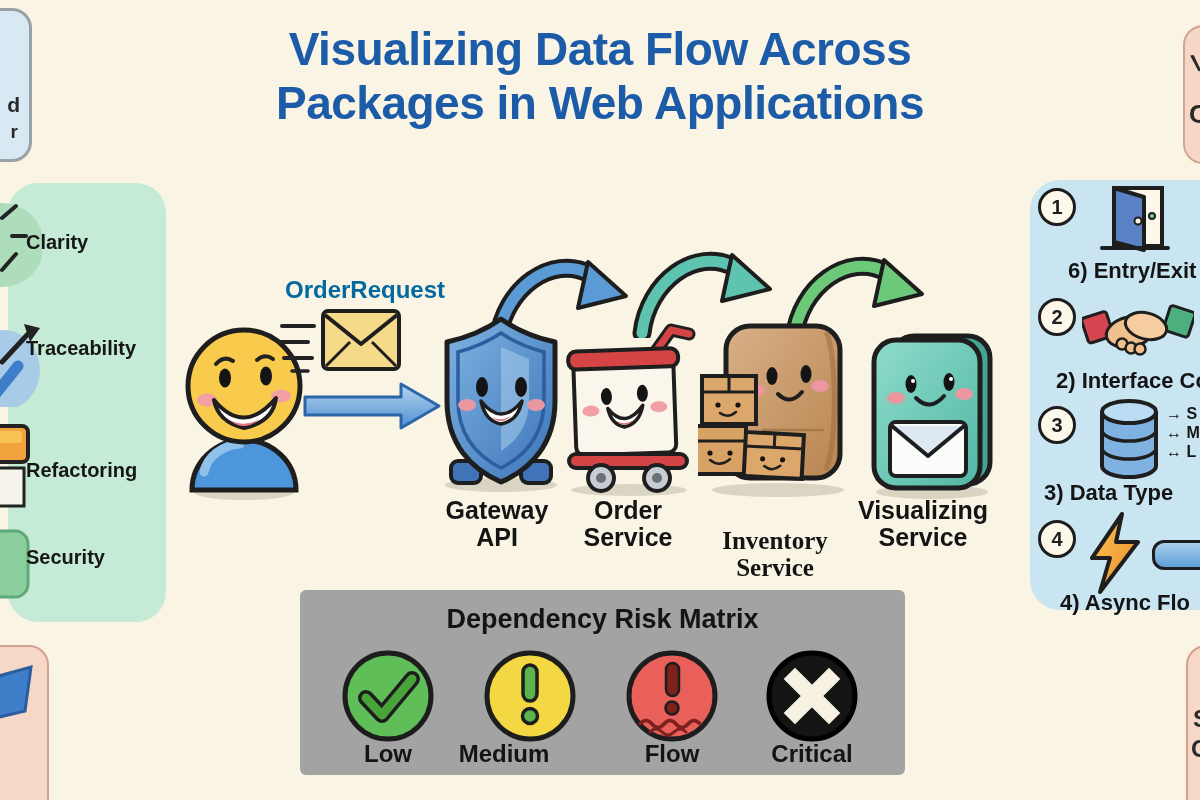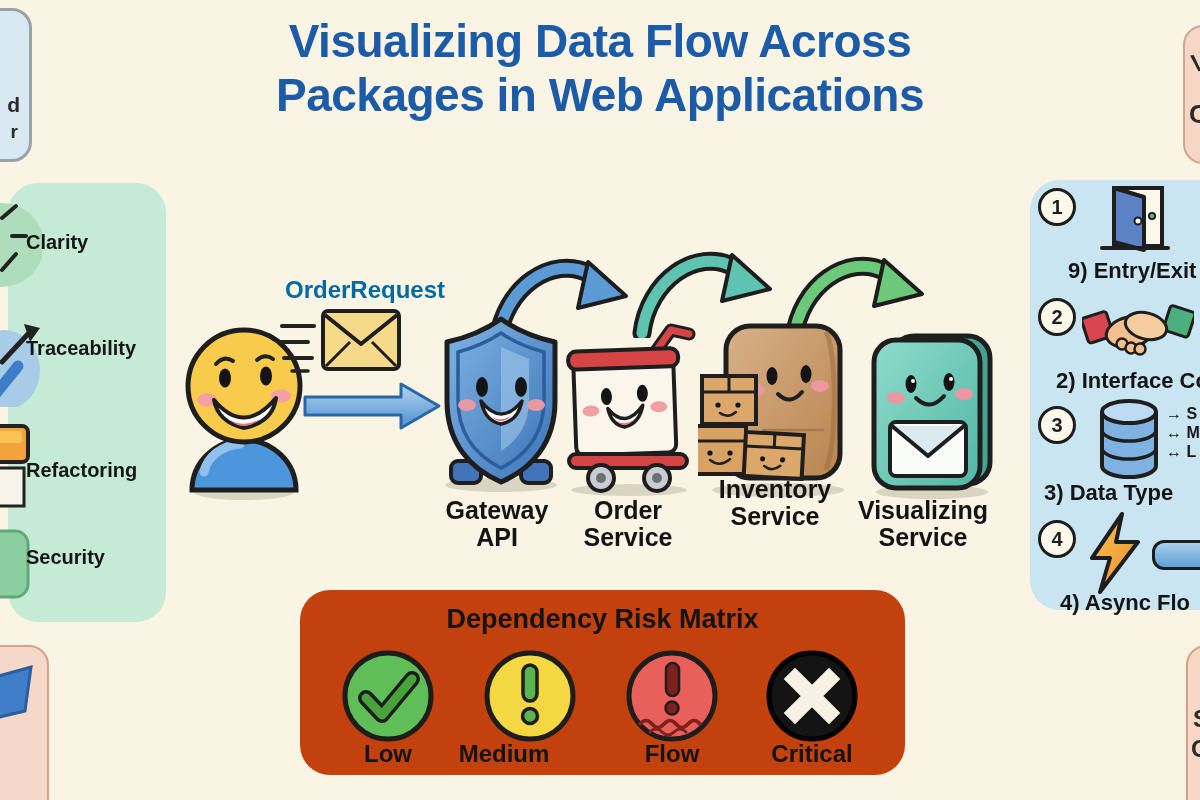--- a/index.html
+++ b/index.html
@@ -5,21 +5,21 @@
   html,body{margin:0;padding:0;}
   #stage{
     position:relative;width:1200px;height:800px;overflow:hidden;
     background:#FAF4E4;
     font-family:"Liberation Sans", sans-serif;
     color:#1d1d1d;
   }
   .abs{position:absolute;}
   
   .title{
-    left:0;right:0;top:14px;text-align:center;
+    left:0;right:0;top:22px;text-align:center;
     font-weight:800;font-size:46px;line-height:54px;color:#1B5BA7;
     letter-spacing:-0.5px;
   }
   
   .mint-panel{
     left:8px;top:183px;width:158px;height:439px;
     background:#C5EAD6;border-radius:30px;
   }
   .mint-label{font-weight:800;font-size:20px;color:#161616;}
   
@@ -37,21 +37,21 @@
     font-weight:800;font-size:20px;display:flex;align-items:center;justify-content:center;
   }
   .rp-label{font-weight:800;font-size:22px;color:#141414;white-space:nowrap;}
   .db-arrows{font-weight:800;font-size:16px;line-height:19px;color:#141414;white-space:nowrap;}
   .async-bar{
     width:130px;height:24px;border-radius:12px;
     background:linear-gradient(180deg,#A9CFEC 0%,#5D9FD6 100%);
     border:3px solid #1d1d1d;
   }
   
-  .risk-panel{left:300px;top:590px;width:605px;height:185px;background:#c2410c;border-radius:30px;}
+  .risk-panel{left:300px;top:590px;width:605px;height:185px;background:#a3a3a3;border-radius:6px;}
   .risk-title{left:0;right:0;top:14px;text-align:center;font-weight:800;font-size:27px;color:#141414;}
   .risk-label{width:120px;text-align:center;font-weight:800;font-size:24px;color:#141414;}
 </style>
 </head>
 <body>
 
 <div id="stage">
 
   <div class="abs title">
     <div>Visualizing Data Flow Across</div>
@@ -267,42 +267,42 @@
   </svg>
 
   <div class="abs svc-label" style="left:422px;top:497px;">
     <span>Gateway</span>
     <span>API</span>
   </div>
   <div class="abs svc-label" style="left:553px;top:497px;">
     <span>Order</span>
     <span>Service</span>
   </div>
-  <div class="abs svc-label" style="left:700px;top:476px;">
+  <div class="abs svc-label" style="left:700px;top:527px;font-family:Liberation Serif, serif;">
     <span>Inventory</span>
     <span>Service</span>
   </div>
   <div class="abs svc-label" style="left:848px;top:497px;">
     <span>Visualizing</span>
     <span>Service</span>
   </div>
 
   <div class="abs blue-panel" style="left:1030px;top:180px;width:250px;height:430px;"></div>
 
   <div class="abs num-badge" style="left:1038px;top:188px;">
       <span>1</span>
     </div>
   <svg class="abs" style="left:1098px;top:184px;" width="72" height="72" viewBox="0 0 72 72">
     <rect x="16" y="4" width="48" height="58" fill="#FDF8EA" stroke="#1e1e1e" stroke-width="4"></rect>
     <polygon points="16,4 46,13 46,66 16,58" fill="#5B82C4" stroke="#1e1e1e" stroke-width="4" stroke-linejoin="round"></polygon>
     <circle cx="40" cy="37" r="3.5" fill="#FDF8EA" stroke="#1e1e1e" stroke-width="2"></circle>
     <circle cx="54" cy="32" r="3" fill="#7BC1AE" stroke="#1e1e1e" stroke-width="2"></circle>
     <path d="M4,64 H70" stroke="#1e1e1e" stroke-width="4" stroke-linecap="round"></path>
   </svg>
-  <div class="abs rp-label" style="left:1068px;top:258px;">9) Entry/Exit</div>
+  <div class="abs rp-label" style="left:1068px;top:258px;">6) Entry/Exit</div>
 
   <div class="abs num-badge" style="left:1038px;top:298px;">
       <span>2</span>
     </div>
   <svg class="abs" style="left:1082px;top:292px;" width="112" height="72" viewBox="0 0 112 72">
     <g transform="rotate(-18 16 34)">
       <rect x="2" y="22" width="26" height="26" rx="3" fill="#D64550" stroke="#1e1e1e" stroke-width="3"></rect>
     </g>
     <g transform="rotate(18 96 30)">
       <rect x="84" y="16" width="26" height="26" rx="3" fill="#4CAF7D" stroke="#1e1e1e" stroke-width="3"></rect>

